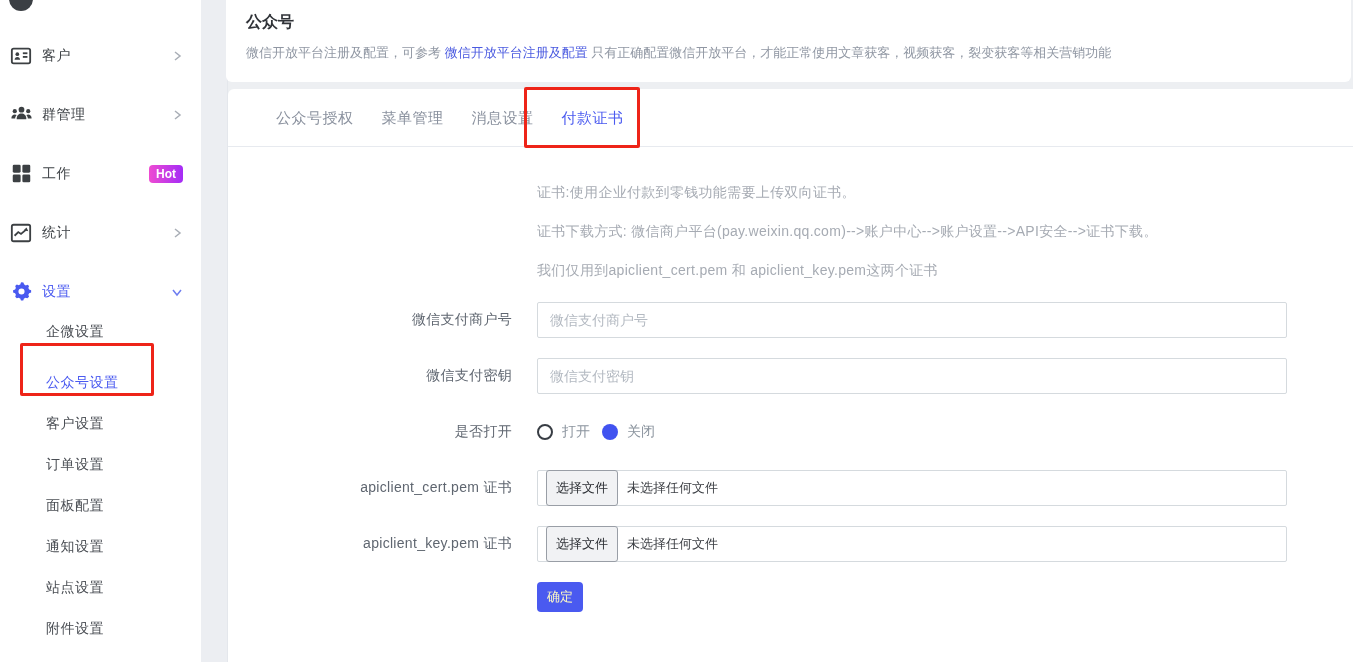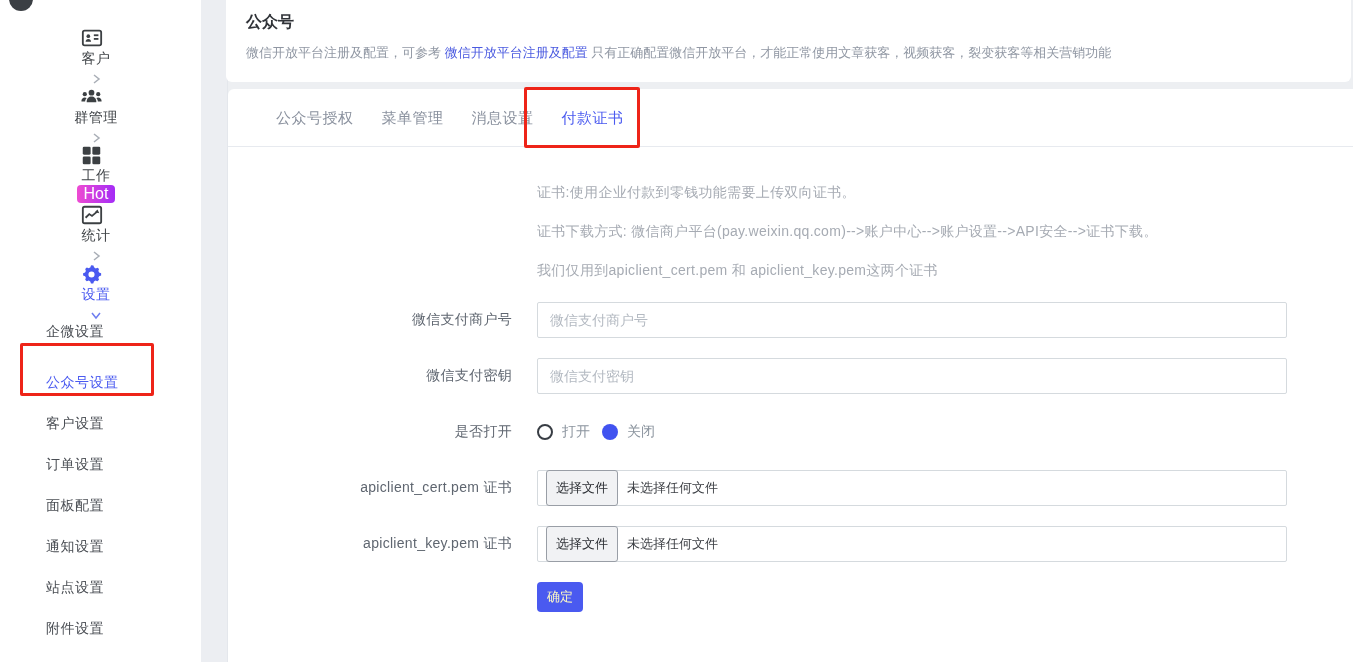--- a/index.html
+++ b/index.html
@@ -20,29 +20,29 @@
     position: absolute; left: 201px; top: 0; width: 27px; height: 662px;
     background: #eceef2; border-right: 1px solid #e4e7ec; z-index: 1;
   }
   .partial-avatar {
     position: absolute; left: 9px; top: -13px; width: 24px; height: 24px;
     border-radius: 50%; background: #3b3f44;
   }
   .menu { position: absolute; top: 26px; left: 0; width: 100%; }
   .menu-item {
     height: 59px; display: flex; align-items: center; padding: 0 18px 0 9px;
-    cursor: pointer; font-size: 14px; color: #3f4347; flex-direction: column;
+    cursor: pointer; font-size: 14px; color: #3f4347;
   }
   .menu-item .mi-icon { width: 24px; height: 24px; margin-right: 9px; display:flex; align-items:center; justify-content:center; }
   .menu-item .mi-label { flex: 1; letter-spacing: 0.5px; }
   .menu-item.active { color: #4a5af0; }
   .chev { width: 12px; height: 12px; display: block; }
   .hot-badge {
     background: linear-gradient(90deg, #ee4bd2, #a42cf6);
-    color: #ffffff; font-size: 16px; font-weight: normal;
+    color: #ffffff; font-size: 12px; font-weight: bold;
     padding: 2px 7px; border-radius: 4px; line-height: 14px;
   }
   .submenu { position: absolute; top: 311px; left: 0; width: 100%; }
   .subitem {
     height: 41px; line-height: 41px; padding-left: 46px;
     font-size: 14px; color: #4a4e54; cursor: pointer; letter-spacing: 0.5px;
   }
   .subitem:nth-child(2) { margin-top: 10px; }
   .subitem.active { color: #4a5af0; }
 

